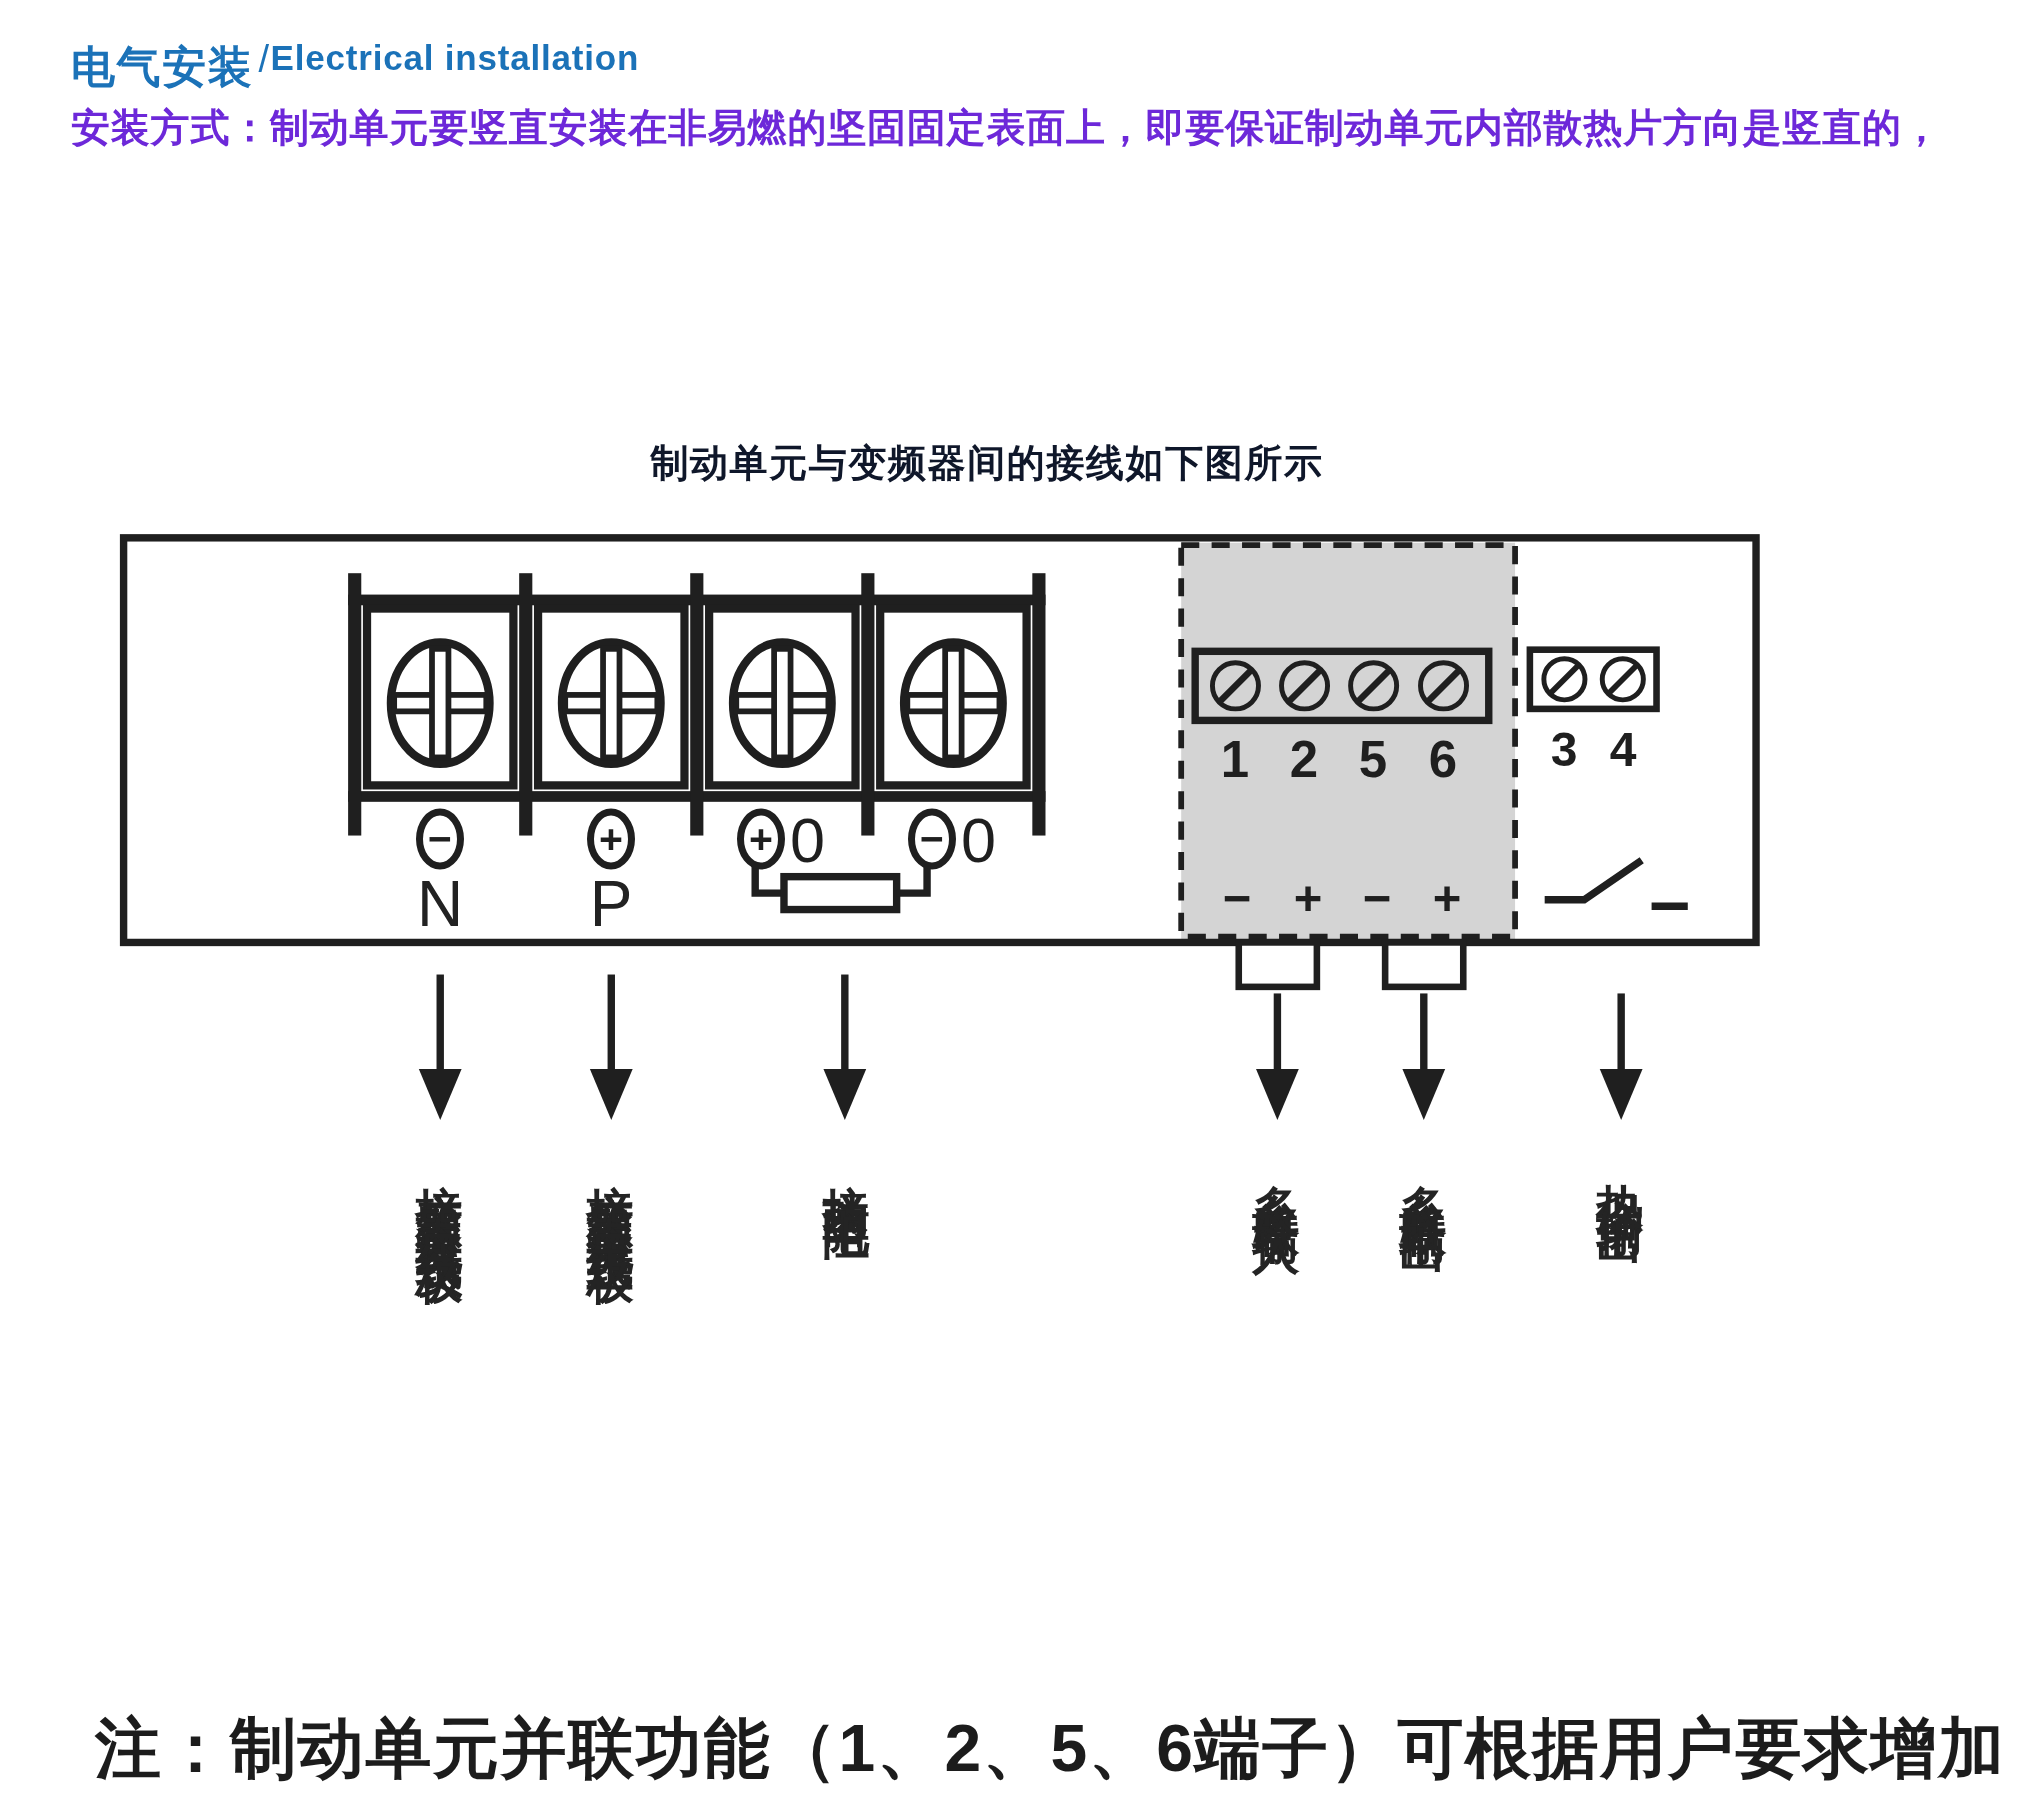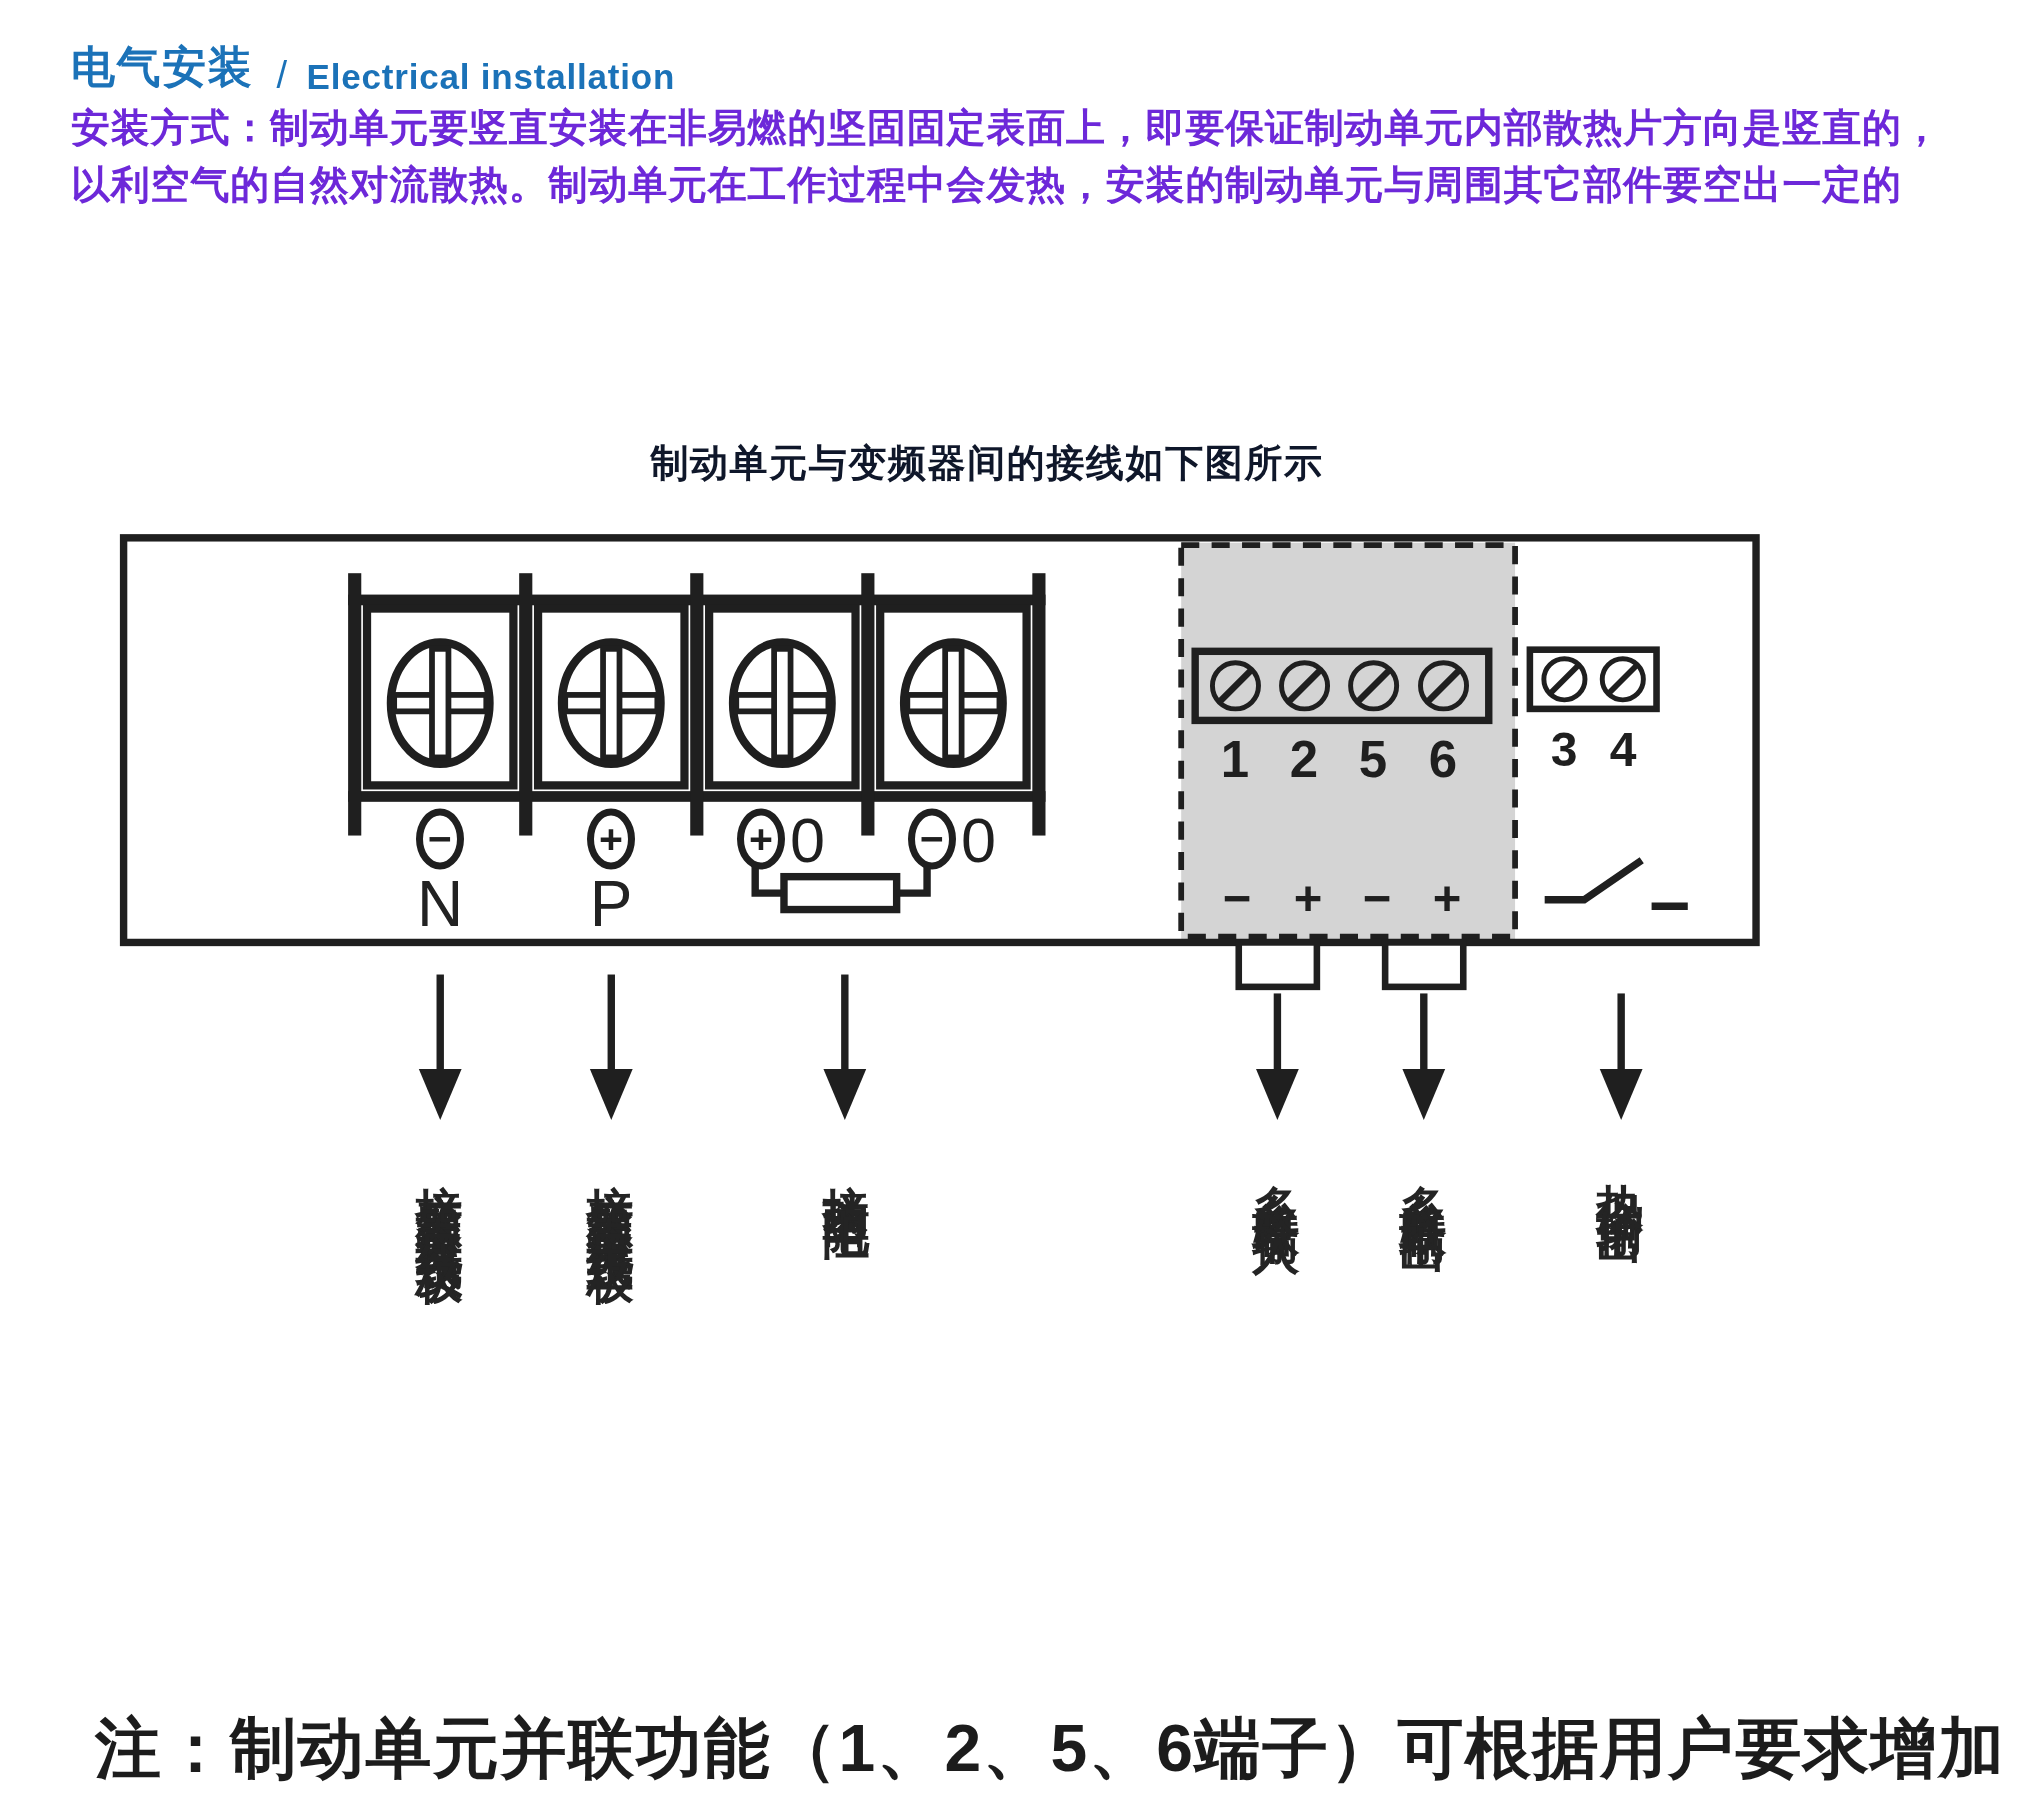--- a/index.html
+++ b/index.html
@@ -5,21 +5,21 @@
   html,body{margin:0;padding:0;background:#ffffff;}
   body{
     position:relative;
     width:2040px;height:1815px;
     font-family:"Liberation Sans","DejaVu Sans",sans-serif;
     color:#3a3a3a;
     overflow:hidden;
   }
   .abs{position:absolute;}
   
-  .title-row{left:71px;top:38px;display:flex;align-items:flex-end;color:#1b72b8;gap:18px;}
+  .title-row{left:71px;top:38px;display:flex;align-items:flex-start;color:#1b72b8;}
   .title-zh{font-size:44px;font-weight:700;letter-spacing:1.6px;}
   .title-sep{font-size:38px;font-weight:300;margin:0 1.6px 0 5px;}
   .title-en{font-size:35px;font-weight:700;letter-spacing:0.8px;}
   
   .intro{left:71px;top:99px;width:1933px;font-size:39px;font-weight:600;color:#6d28d9;letter-spacing:0.8px;}
   .intro-line{line-height:57px;}
   
   .caption{left:0;top:438px;width:1974px;text-align:center;font-size:38px;font-weight:600;color:#0f172a;letter-spacing:1.6px;}
   
   .term-label{position:absolute;transform:translateX(-50%);font-size:64px;font-weight:400;color:#222222;}
@@ -49,21 +49,20 @@
 <body>
 
 <div class="abs title-row">
   <span class="title-zh">电气安装</span>
   <span class="title-sep">/</span>
   <span class="title-en">Electrical installation</span>
 </div>
 
 <div class="abs intro">
   <div class="intro-line">安装方式：制动单元要竖直安装在非易燃的坚固固定表面上，即要保证制动单元内部散热片方向是竖直的，</div>
-  <div class="intro-line">以利空气的自然对流散热。制动单元在工作过程中会发热，安装的制动单元与周围其它部件要空出一定的</div>
 </div>
 
 <div class="abs caption">制动单元与变频器间的接线如下图所示</div>
 
 <svg width="2040" height="1815" viewBox="0 0 2480 2207">
 
   <rect x="1436" y="660" width="406" height="482" fill="#d4d4d4" stroke="none"></rect>
   <rect x="1436" y="663" width="406" height="476" fill="none" stroke="#1f1f1f" stroke-width="7" stroke-dasharray="22 15"></rect>
 
   <rect x="150" y="654" width="1985" height="492" fill="none" stroke="#1f1f1f" stroke-width="9"></rect>

